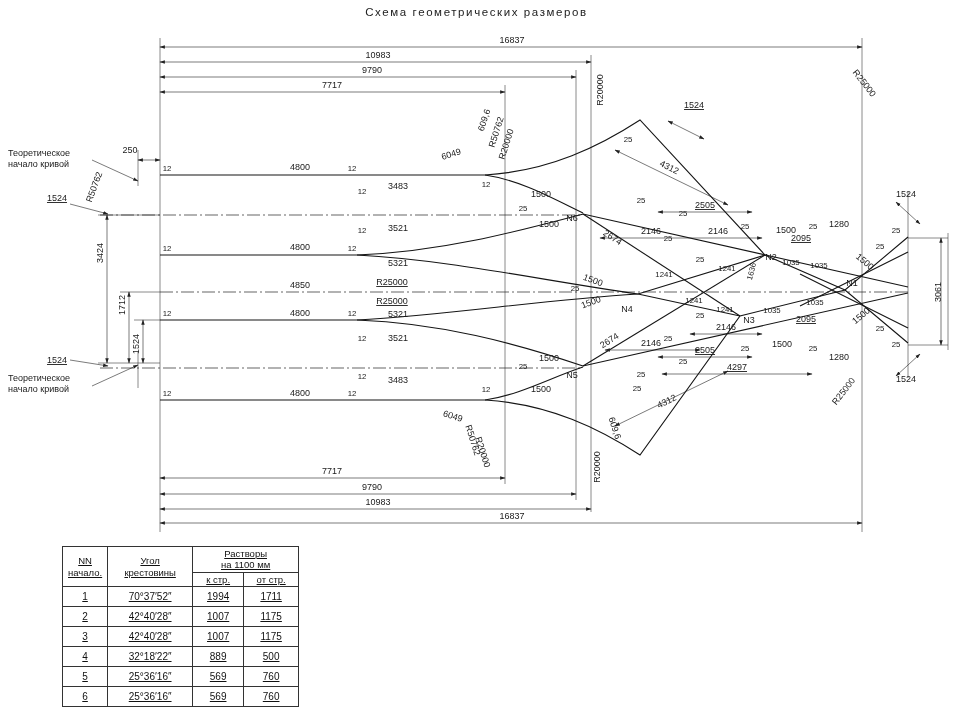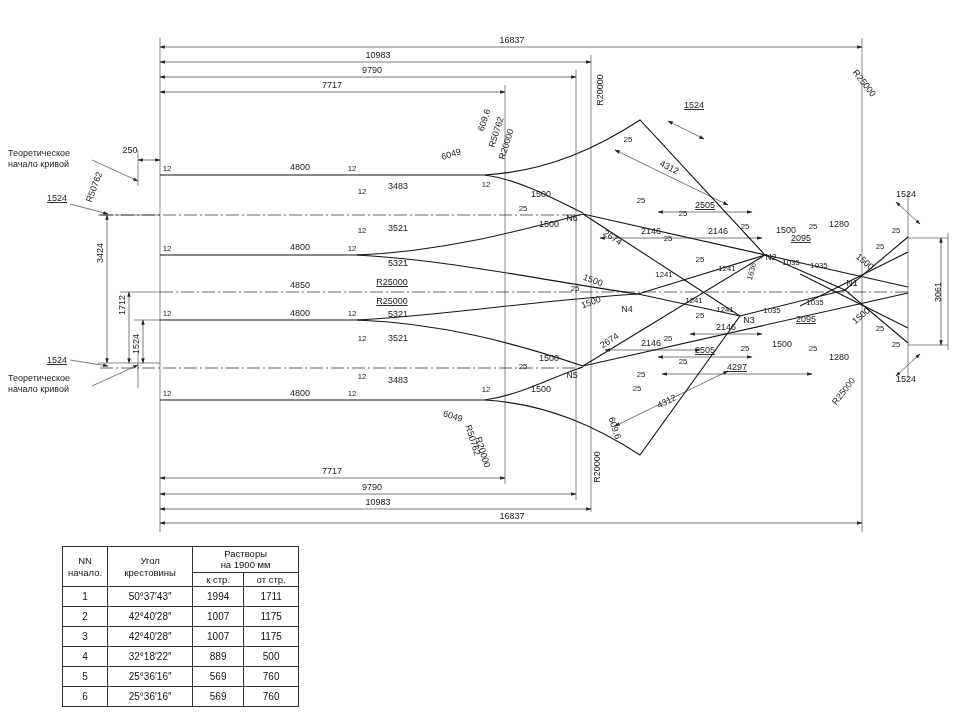--- a/index.html
+++ b/index.html
@@ -8,31 +8,32 @@
   .title{position:absolute;top:6px;left:0;width:100%;text-align:center;
          font-size:11.5px;letter-spacing:1.6px;color:#222;}
   svg{position:absolute;left:0;top:0;}
   svg text{fill:#1a1a1a;font-size:9px;font-family:"Liberation Sans",sans-serif;}
   svg text.small{font-size:7.8px;}
   .rail{stroke:#151515;stroke-width:1.1;fill:none;}
   .thin{stroke:#2a2a2a;stroke-width:0.55;fill:none;}
   .axis{stroke:#222;stroke-width:0.7;fill:none;stroke-dasharray:13 3 2 3;}
   .dim{stroke:#222;stroke-width:0.6;fill:none;}
   .tbl{position:absolute;left:62px;top:546px;border-collapse:collapse;
-       font-size:10px;text-align:center;color:#111;}
+       font-size:10px;text-align:center;color:#111;text-decoration:underline;}
   .tbl td{border:1px solid #333;padding:1px 5px;line-height:1.2;}
   .tbl .hd{font-size:9.5px;}
   .tbl tbody td{height:17px;}
   .c-num{width:34px;}.c-ang{width:74px;}.c-k{width:40px;}.c-ot{width:44px;}
 </style>
 </head>
 <body>
 
 <div class="page">
 
+  <div class="title">Схема геометрических размеров</div>
 
   <svg width="953" height="719" viewBox="0 0 953 719">
     <defs>
       <marker id="ar" viewBox="0 0 10 10" refX="9" refY="5" markerWidth="9" markerHeight="9" orient="auto-start-reverse">
         <path d="M0,1.8 L10,5 L0,8.2 z" fill="#222"></path>
       </marker>
     </defs>
 
     <g>
       <path class="thin" d="M160,38 V532"></path>
@@ -240,32 +241,32 @@
         <td class="hd c-num" rowspan="2">
           <div>NN</div>
           <div>начало.</div>
         </td>
         <td class="hd c-ang" rowspan="2">
           <div>Угол</div>
           <div>крестовины</div>
         </td>
         <td class="hd" colspan="2">
           <div>Растворы</div>
-          <div>на 1900 мм</div>
+          <div>на 1100 мм</div>
         </td>
       </tr>
       <tr>
         <td class="hd c-k">к стр.</td>
         <td class="hd c-ot">от стр.</td>
       </tr>
     </thead>
     <tbody id="tbl-body">
         <tr>
           <td>1</td>
-          <td>50°37′43″</td>
+          <td>70°37′52″</td>
           <td>1994</td>
           <td>1711</td>
         </tr>
         <tr>
           <td>2</td>
           <td>42°40′28″</td>
           <td>1007</td>
           <td>1175</td>
         </tr>
         <tr>

